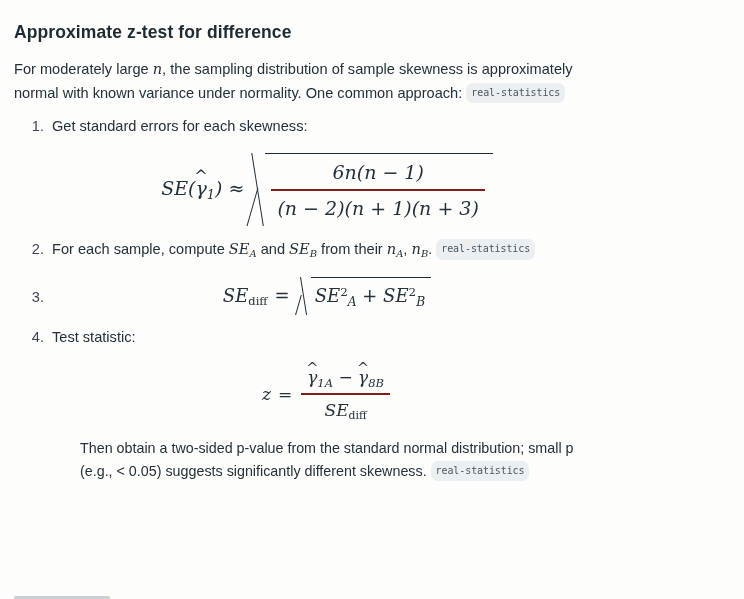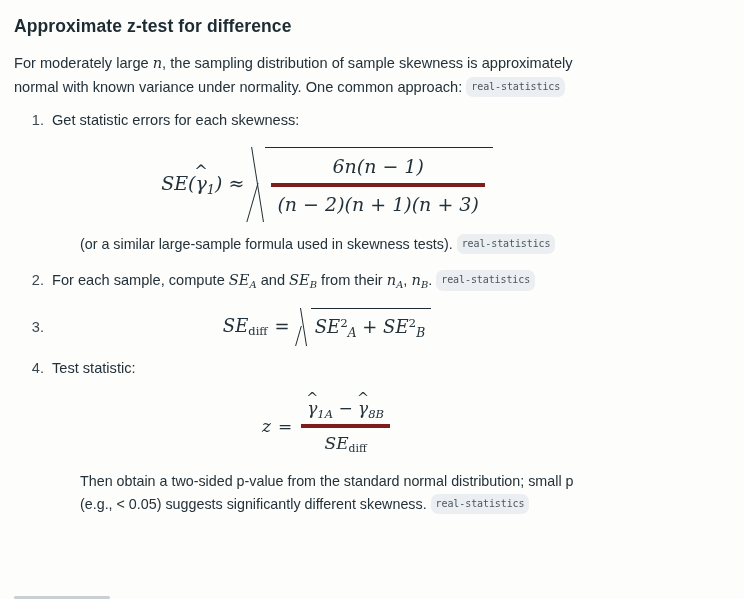--- a/index.html
+++ b/index.html
@@ -12,21 +12,21 @@
     background: #fdfdfb;
     font-family: "Liberation Sans", sans-serif;
     color: #1f2b33;
     overflow: hidden;
   }
   .page {
     position: relative;
     width: 620px;
     height: 599px;
     box-sizing: border-box;
-    padding: 10px 18px 0 14px;
+    padding: 16px 18px 0 14px;
     background: #fdfdfb;
   }
   h2.section-title {
     font-size: 17.5px;
     font-weight: 600;
     color: #1d2b33;
     margin: 6px 0 14px 0;
     letter-spacing: 0.1px;
   }
   p.body-text {
@@ -83,21 +83,21 @@
   .sub-up { font-size: 0.64em; vertical-align: -0.3em; font-style: normal; }
   .sup { font-size: 0.66em; vertical-align: 0.5em; font-style: normal; }
 
   .frac {
     display: inline-block;
     vertical-align: middle;
     text-align: center;
     margin: 0 2px;
   }
   .frac .num { display: block; padding: 0 6px 1px 6px; }
-  .frac .den { display: block; border-top: 4px solid #7f1d1d; padding: 2px 6px 0 6px; }
+  .frac .den { display: block; border-top: 2px solid #7f1d1d; padding: 2px 6px 0 6px; }
 
   .sqrt {
     display: inline-flex;
     align-items: stretch;
     vertical-align: middle;
   }
   .sqrt .radicand {
     border-top: 1px solid #1f2b33;
     padding: 3px 6px 2px 4px;
   }
@@ -166,43 +166,39 @@
   <h2 class="section-title">Approximate z-test for difference</h2>
 
   <p class="body-text">
     <span>For moderately large </span><span class="serif-math">n</span><span>, the sampling distribution of sample skewness is approximately normal with known variance under normality. One common approach:</span>
     <span class="tag">real-statistics</span>
   </p>
 
   <ol class="steps">
 
     <li>
-      <span>Get statistic errors for each skewness:</span>
+      <span>Get standard errors for each skewness:</span>
 
       <div class="formula-block f1">
         <span class="eq-row">
           <span class="mi">
             <span class="mup" style="font-style:italic;">SE</span>(<span class="hat-wrap"><span class="hat">^</span><span class="mi">γ</span></span><span class="sub">1</span>) ≈
           </span>
           <span class="sqrt">
             <span class="radsign"></span>
             <span class="radicand">
               <span class="frac">
                 <span class="num mi">6n(n − 1)</span>
                 <span class="den mi">(n − 2)(n + 1)(n + 3)</span>
               </span>
             </span>
           </span>
         </span>
       </div>
 
-      <div class="note">
-        <span>(or a similar large-sample formula used in skewness tests).</span>
-        <span class="tag">real-statistics</span>
-      </div>
     </li>
 
     <li>
       <span>For each sample, compute </span><span class="mi"><span>SE</span><span class="sub">A</span></span><span> and </span><span class="mi"><span>SE</span><span class="sub">B</span></span><span> from their </span><span class="mi"><span>n</span><span class="sub">A</span></span>, <span class="mi"><span>n</span><span class="sub">B</span></span><span>.</span>
       <span class="tag">real-statistics</span>
     </li>
 
     <li>
 
       <div class="formula-block f2">

